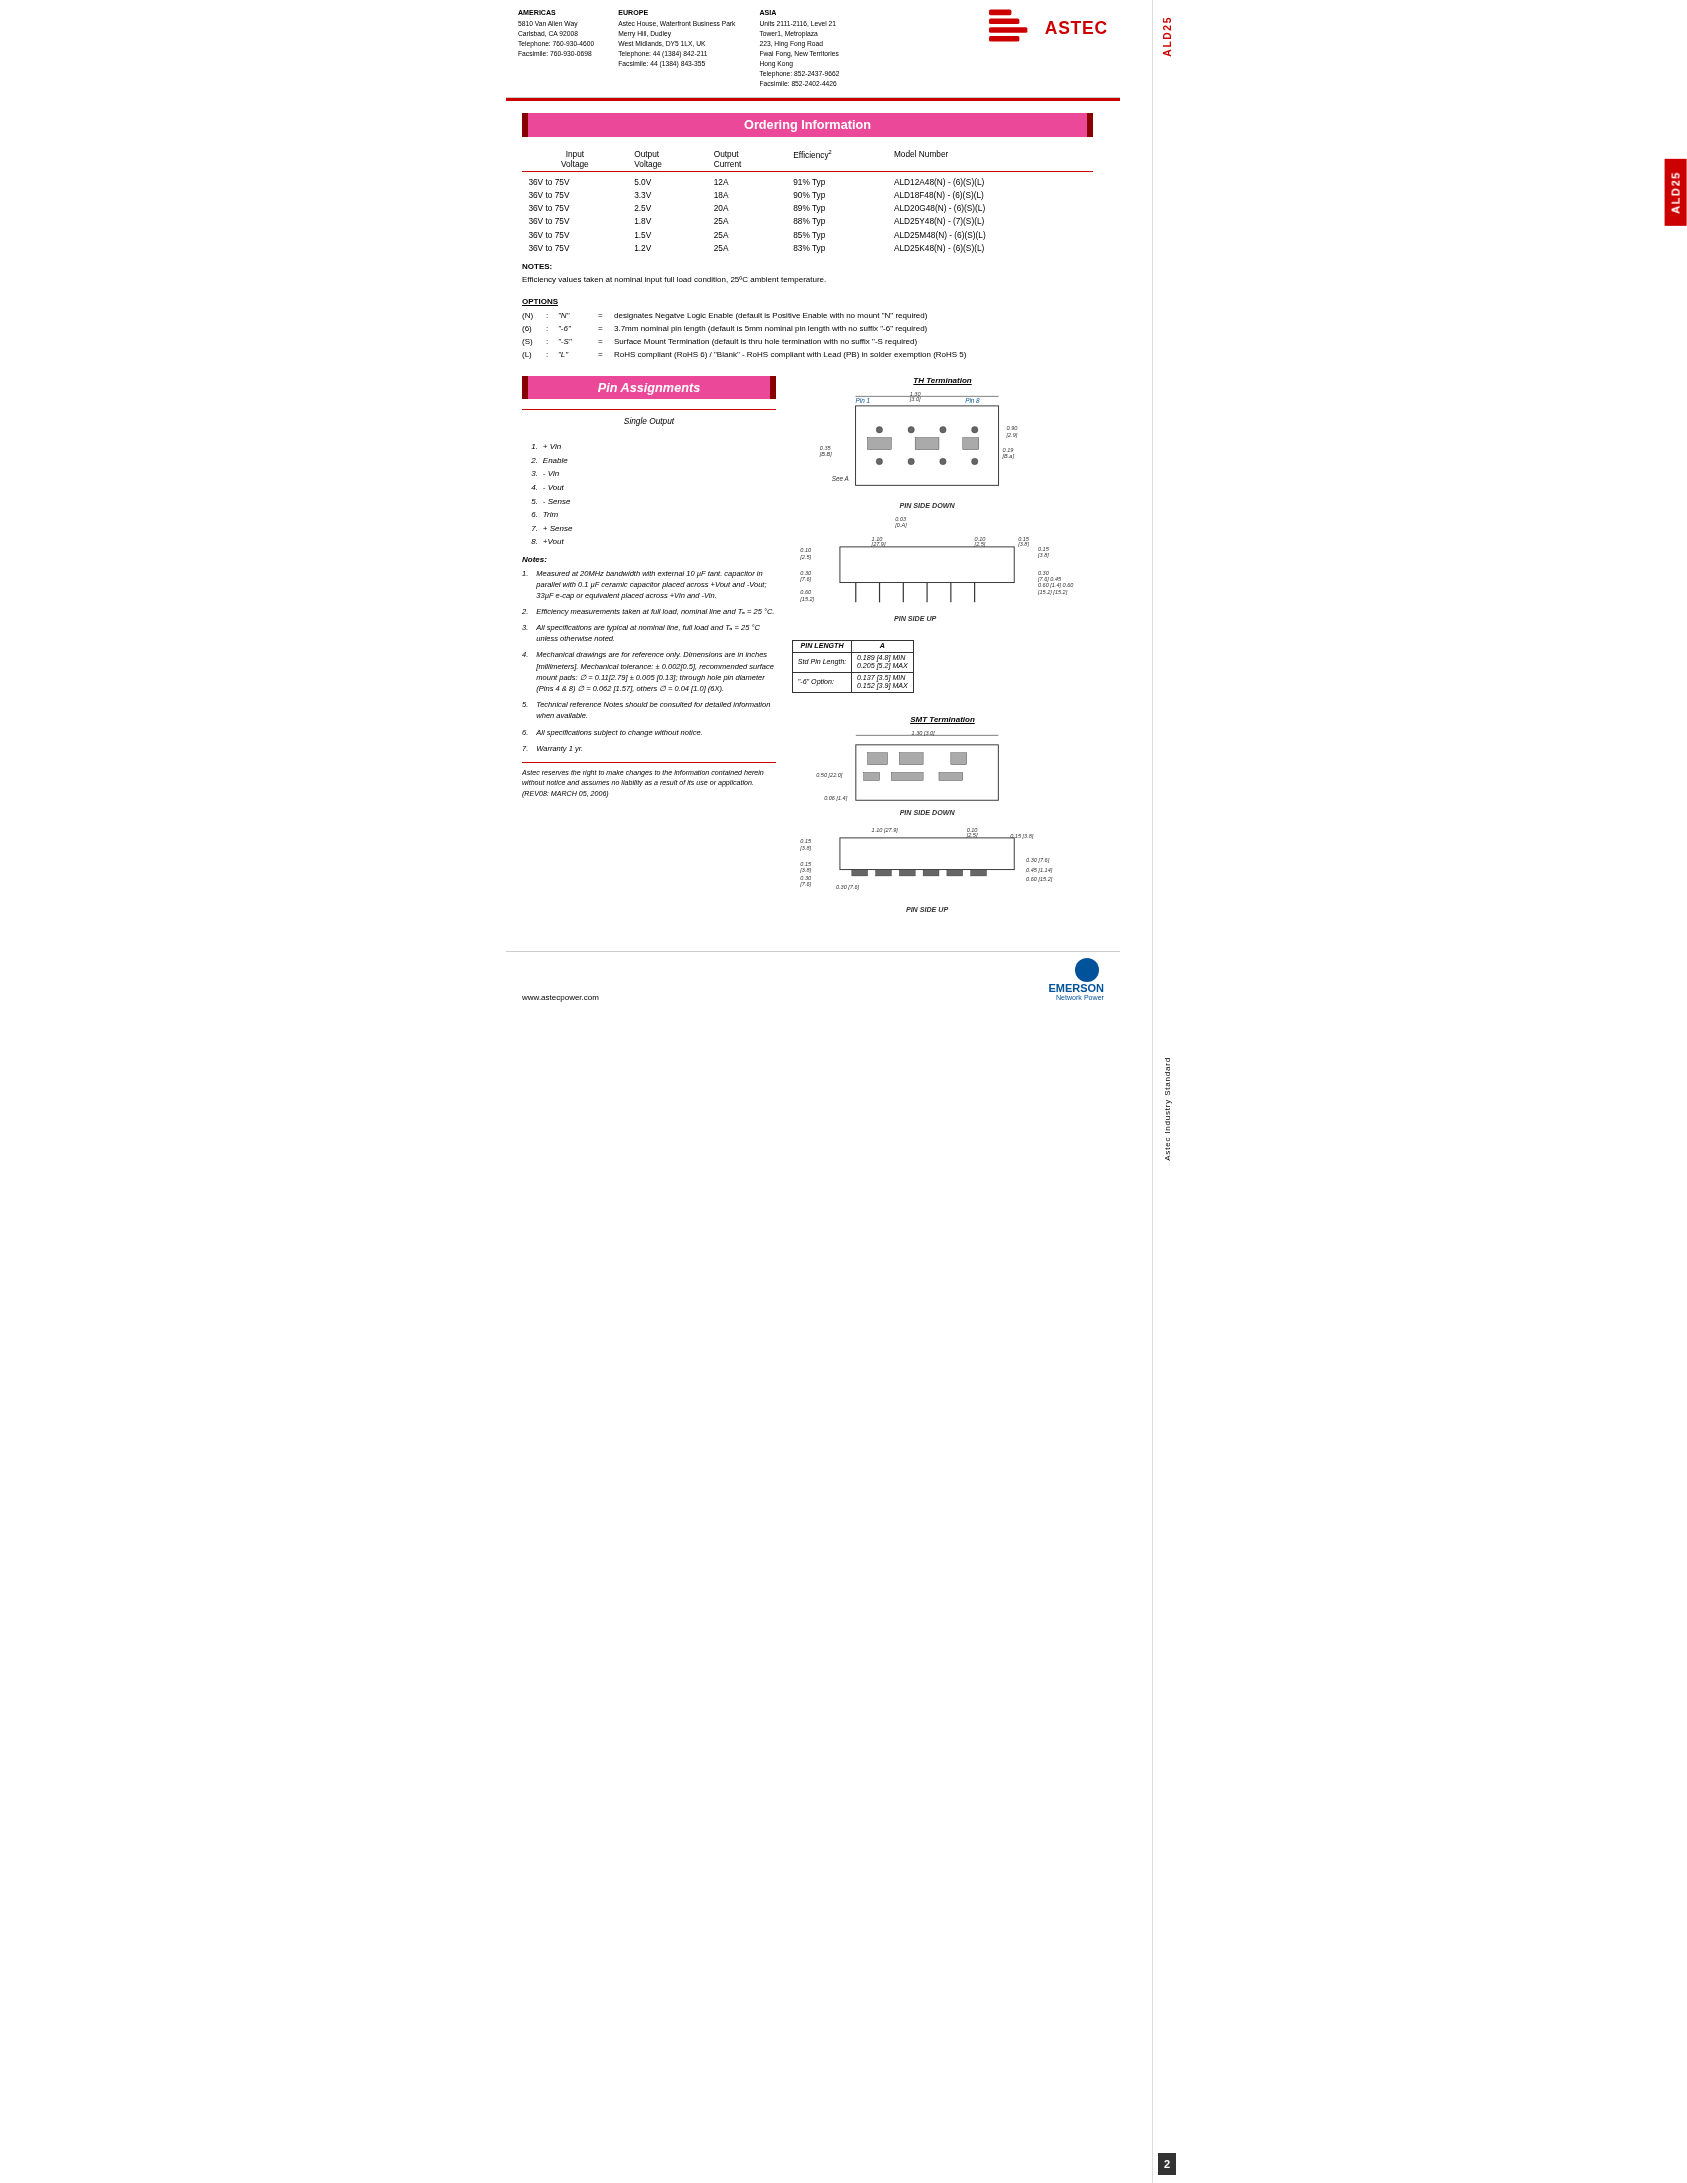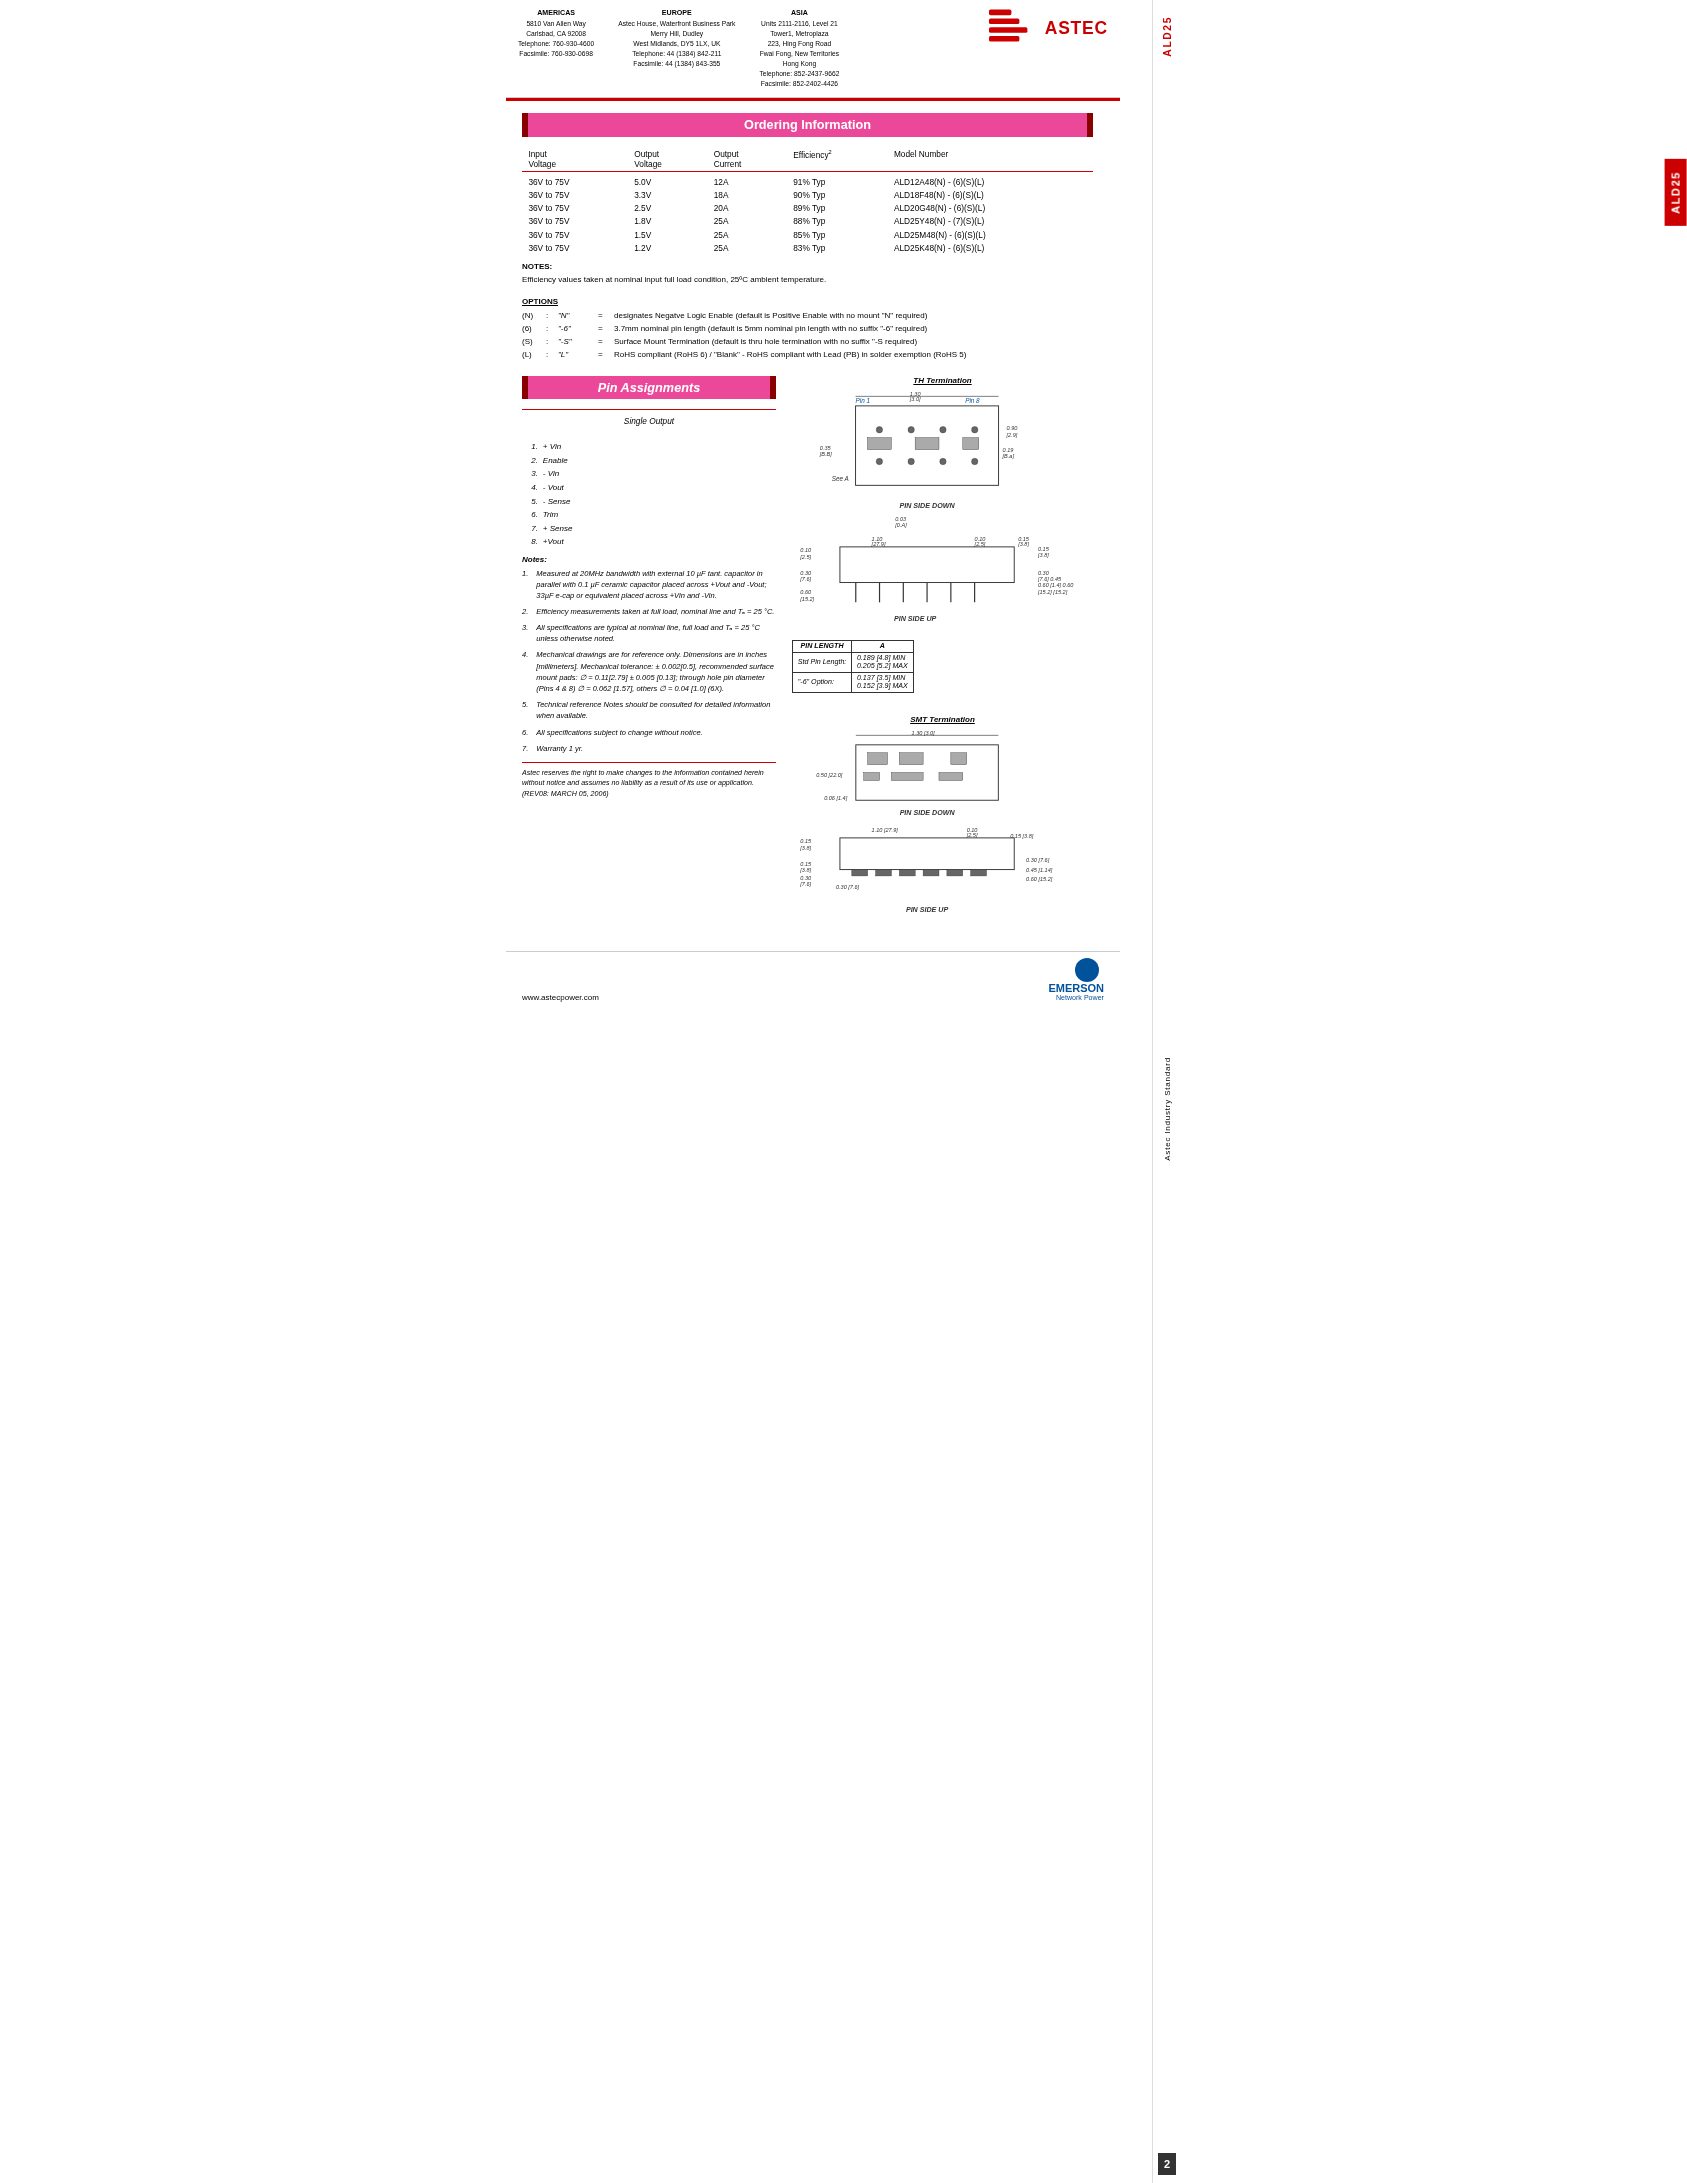--- a/index.html
+++ b/index.html
@@ -12,21 +12,20 @@
       margin: 0 auto;
     }
 
     
     .header {
       display: flex;
       justify-content: space-between;
       align-items: flex-start;
       padding: 8px 12px 8px 12px;
       border-bottom: 0.8px solid #ccc;
-      text-align: center;
     }
     .header-addresses {
       display: flex;
       gap: 24px;
       font-size: 6.7px;
       line-height: 1.5;
     }
     .header-region-title {
       font-weight: bold;
       font-size: 7.1px;
@@ -319,21 +318,21 @@
     <div class="side-tab">ALD25</div>
 
     <div class="main-content">
 
       <div>
         <div class="section-header">Ordering Information</div>
 
         <table class="ordering-table">
           <thead>
             <tr>
-              <th style="text-align:left">Input<br>Voltage</th>
+              <th style="text-align:center">Input<br>Voltage</th>
               <th style="text-align:left">Output<br>Voltage</th>
               <th style="text-align:left">Output<br>Current</th>
               <th style="text-align:left">Efficiency<sup>2</sup></th>
               <th style="text-align:left">Model Number</th>
             </tr>
           </thead>
           <tbody id="ordering-tbody">
           <tr>
                 <td>36V to 75V</td>
                 <td>5.0V</td>

